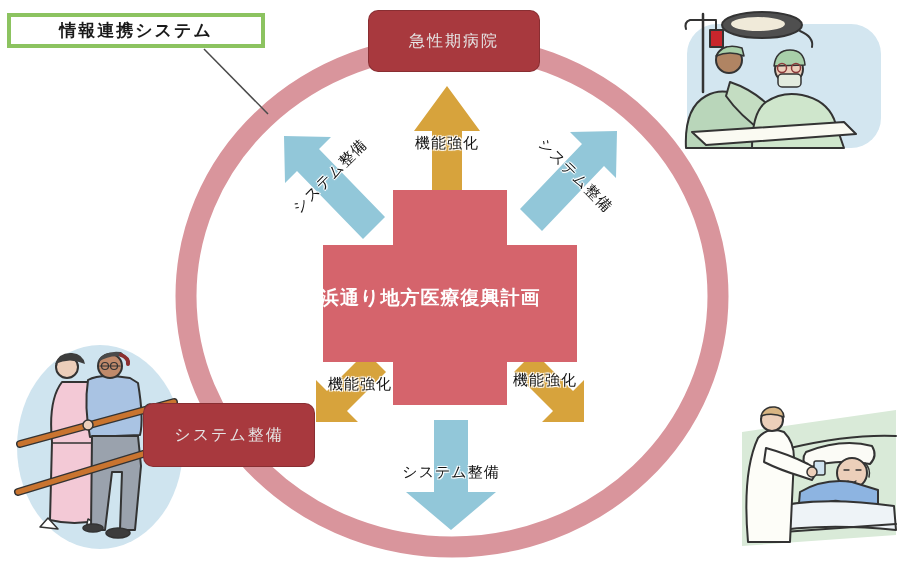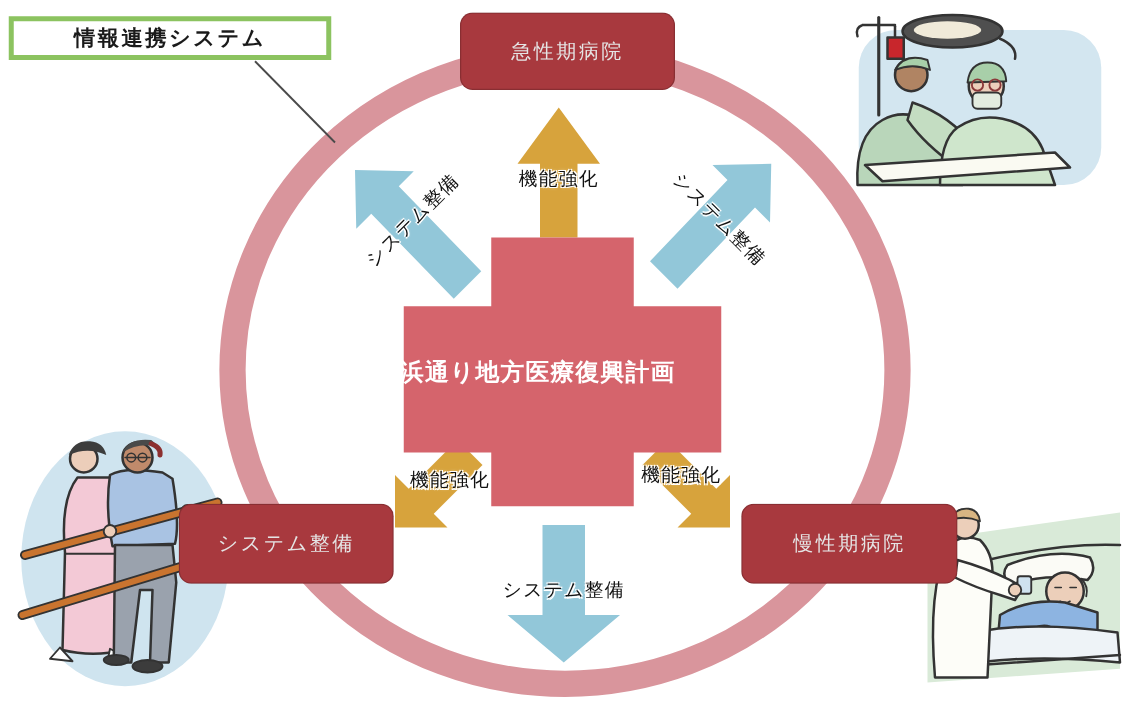--- a/index.html
+++ b/index.html
@@ -121,21 +121,20 @@
       <circle cx="812" cy="472" r="5" fill="#eccfba" stroke-width="1.5"></circle>
     </g>
   </svg>
 
   <div class="legendbox">
     <span>情報連携システム</span>
   </div>
 
   <div class="node node-acute">急性期病院</div>
   <div class="node node-recovery">システム整備</div>
-  <div class="node node-chronic">慢性期病院</div>
 
   <div class="centerlabel">浜通り地方医療復興計画</div>
 
   <div class="alabel lab-func-top">機能強化</div>
   <div class="alabel lab-func-bl">機能強化</div>
   <div class="alabel lab-func-br">機能強化</div>
   <div class="alabel lab-sys-left">システム整備</div>
   <div class="alabel lab-sys-right">システム整備</div>
   <div class="alabel lab-sys-bottom">システム整備</div>
 </div>

